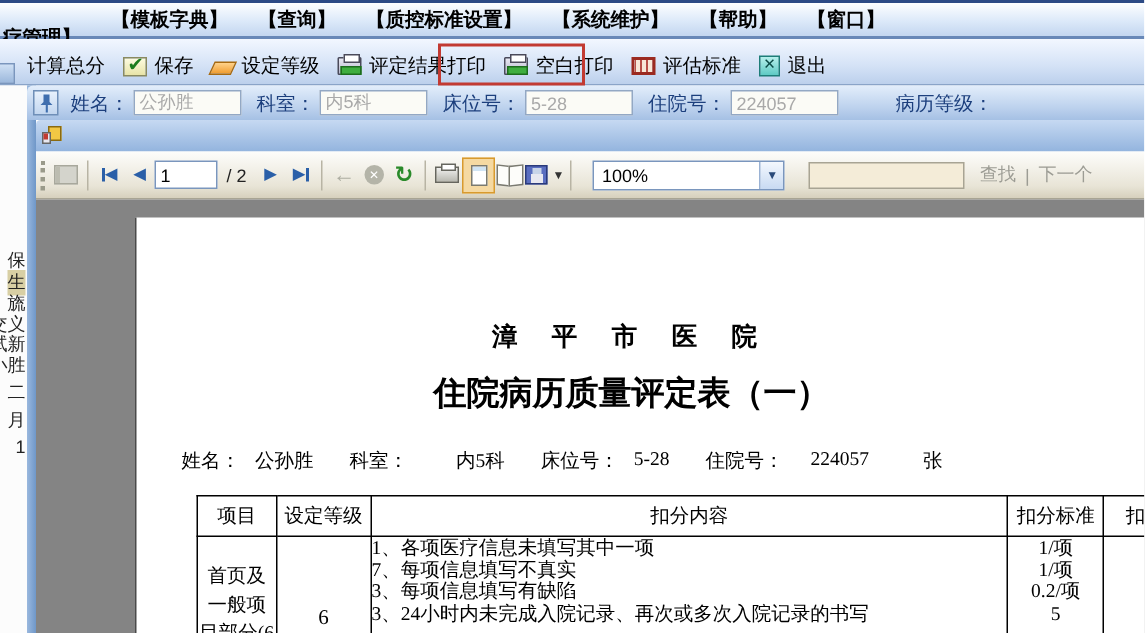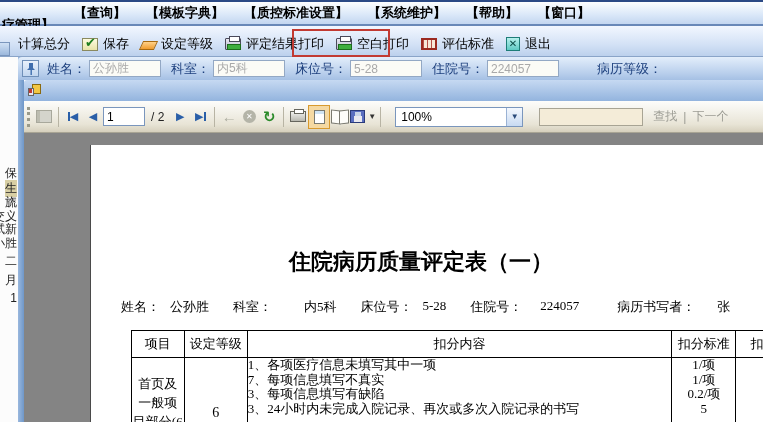--- a/index.html
+++ b/index.html
@@ -123,22 +123,22 @@
   .cell-std { text-align:center; vertical-align:top; padding-top:2px; }
   .cell-std div { line-height:14.5px; }
 </style>
 </head>
 <body>
 
 <div class="app">
 
   <div class="menubar">
     <span class="menu-item">疗管理】</span>
+    <span class="menu-item">【模板字典】</span>
     <span class="menu-item">【查询】</span>
-    <span class="menu-item">【模板字典】</span>
     <span class="menu-item">【质控标准设置】</span>
     <span class="menu-item">【系统维护】</span>
     <span class="menu-item">【帮助】</span>
     <span class="menu-item">【窗口】</span>
   </div>
 
   <div class="toolbar">
     <span class="tbtn-cut"></span>
     <div class="tbtn">
       <span>计算总分</span>
@@ -261,32 +261,32 @@
       <span class="zbtn">▼</span>
     </span>
     <input class="searchbox" value="" style="">
     <span class="findlbl">查找</span>
     <span class="findsep">|</span>
     <span class="findlbl" style="margin-left:0">下一个</span>
   </div>
 
   <div class="preview">
     <div class="paper">
+      <div class="doc-hospital">漳 平 市 医 院</div>
       <div class="doc-title">住院病历质量评定表（一）</div>
 
       <div class="doc-info">
         <span class="di-label">姓名：</span>
         <span class="di-val">公孙胜</span>
         <span class="di-label">科室：</span>
         <span class="di-val" style="margin-left:22px">内5科</span>
         <span class="di-label">床位号：</span>
         <span class="di-val">5-28</span>
         <span class="di-label">住院号：</span>
         <span class="di-val" style="margin-left:8px">224057</span>
-        <span class="di-label" style="margin-left:14px">病历书写者：</span>
         <span class="di-val" style="margin-left:12px">张</span>
       </div>
 
       <table class="doc-table">
         <colgroup>
           <col class="col-item">
             <col class="col-score">
             <col class="col-content">
             <col class="col-std">
             <col class="col-ded">

